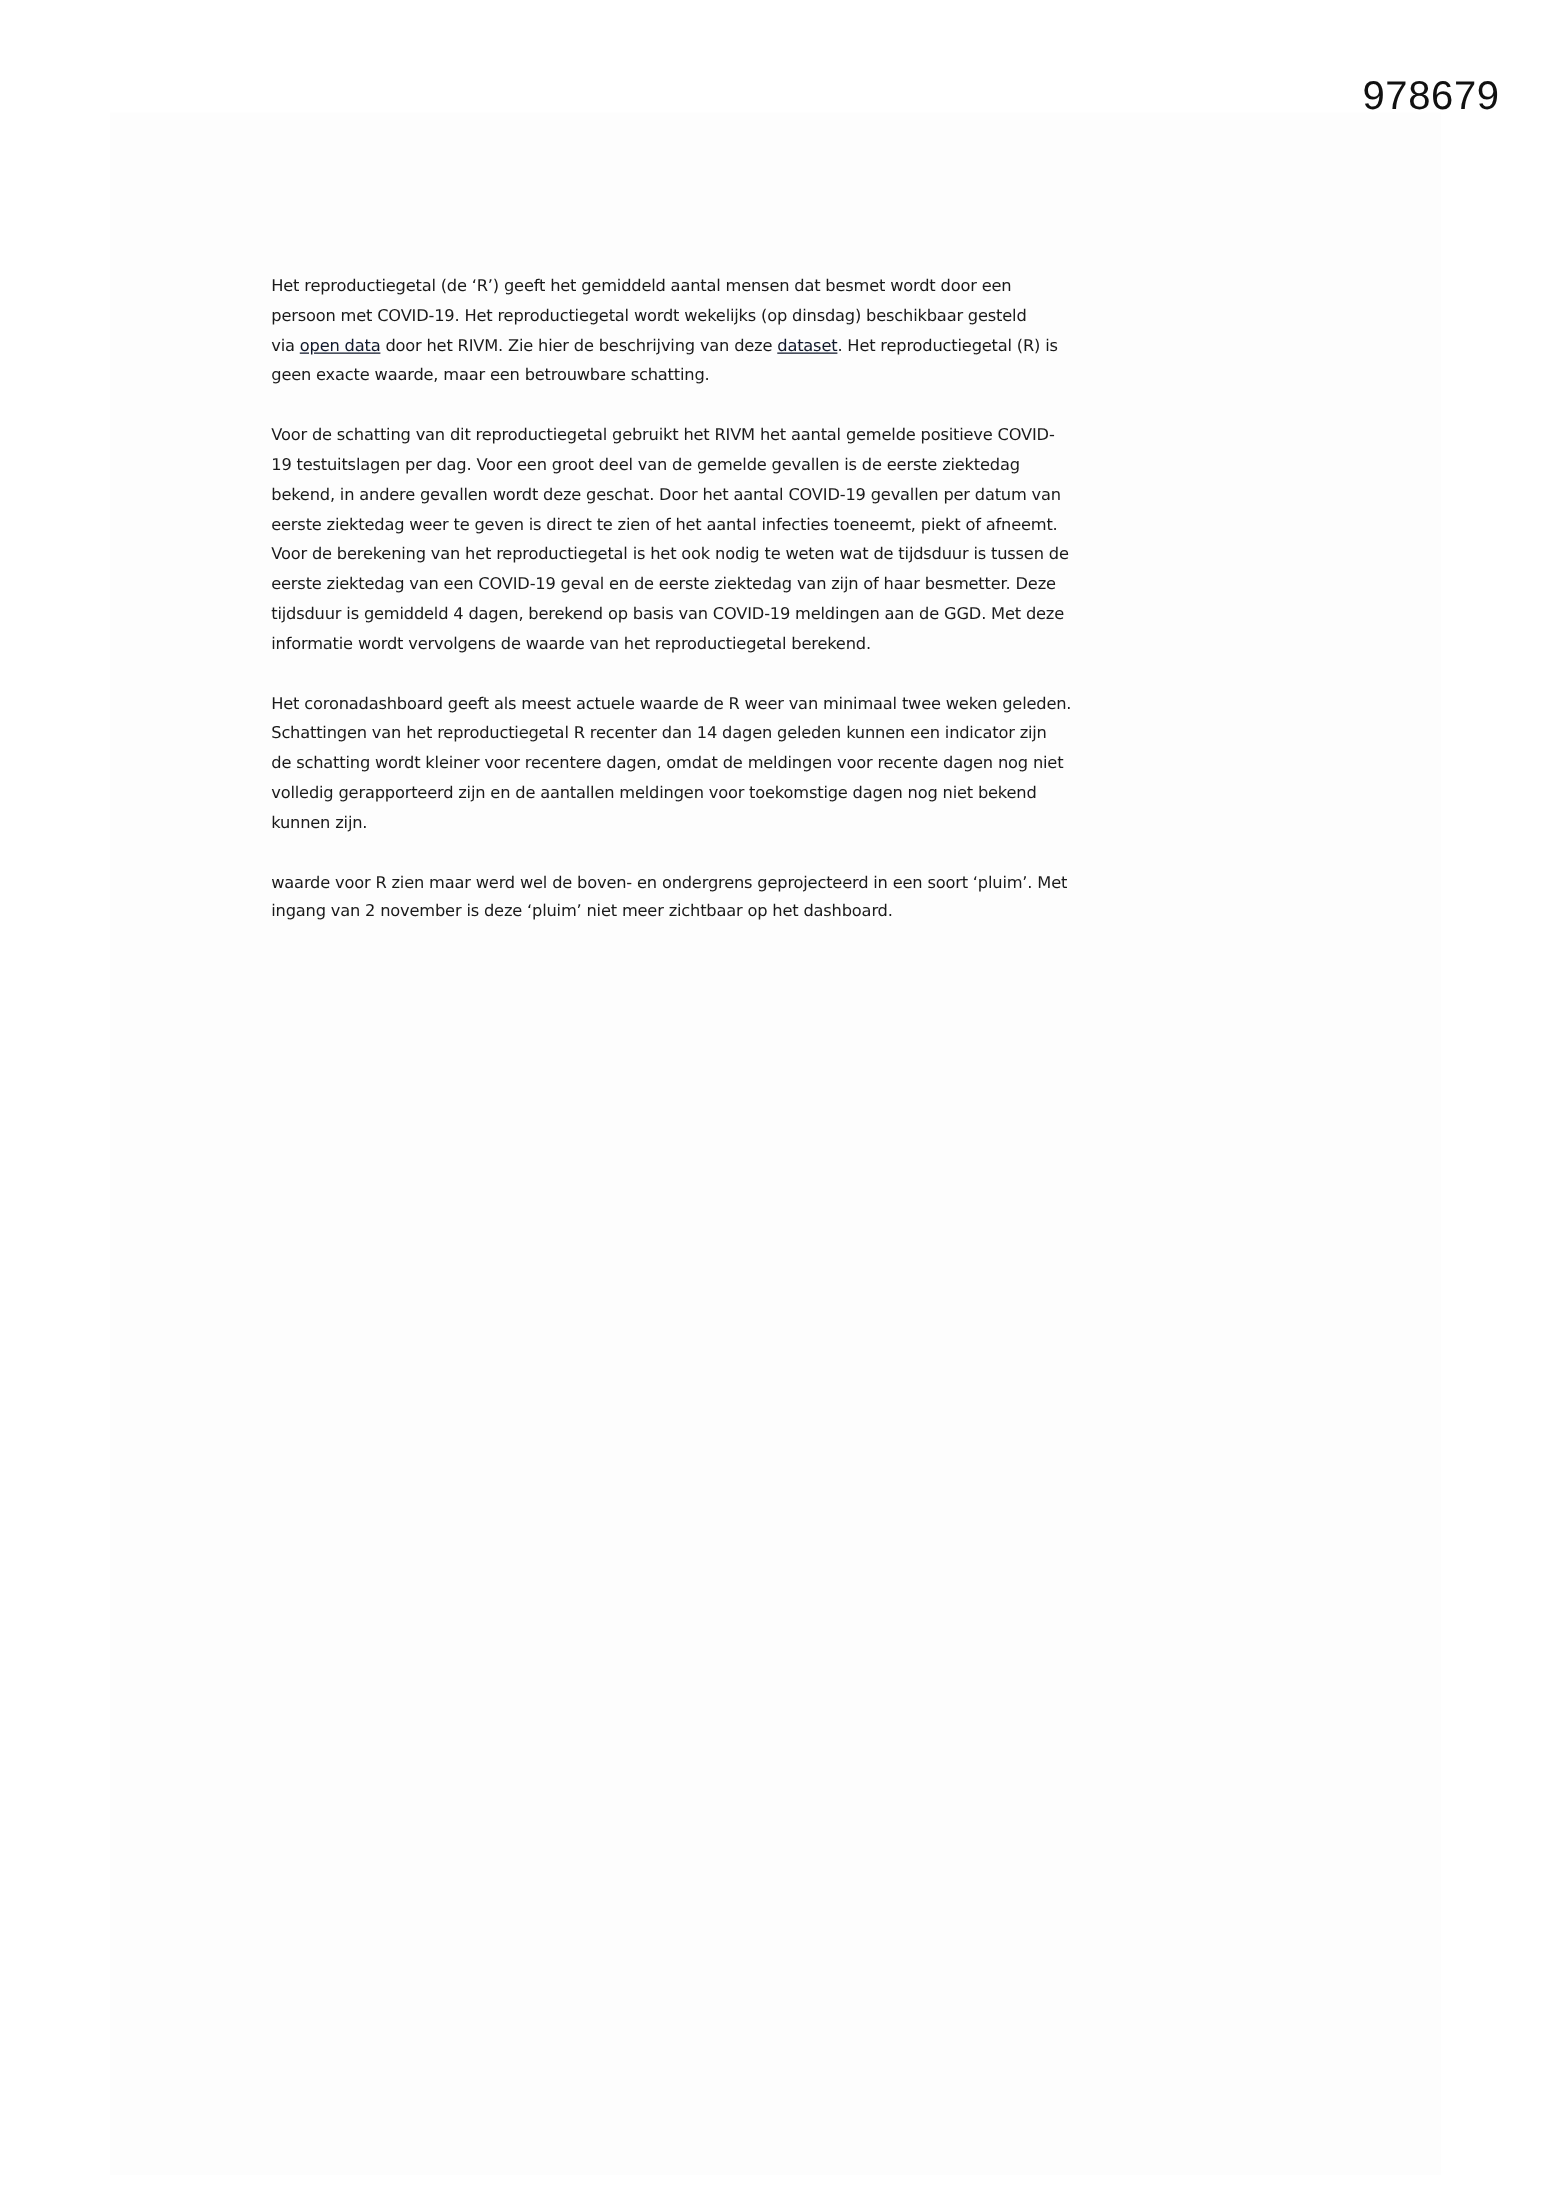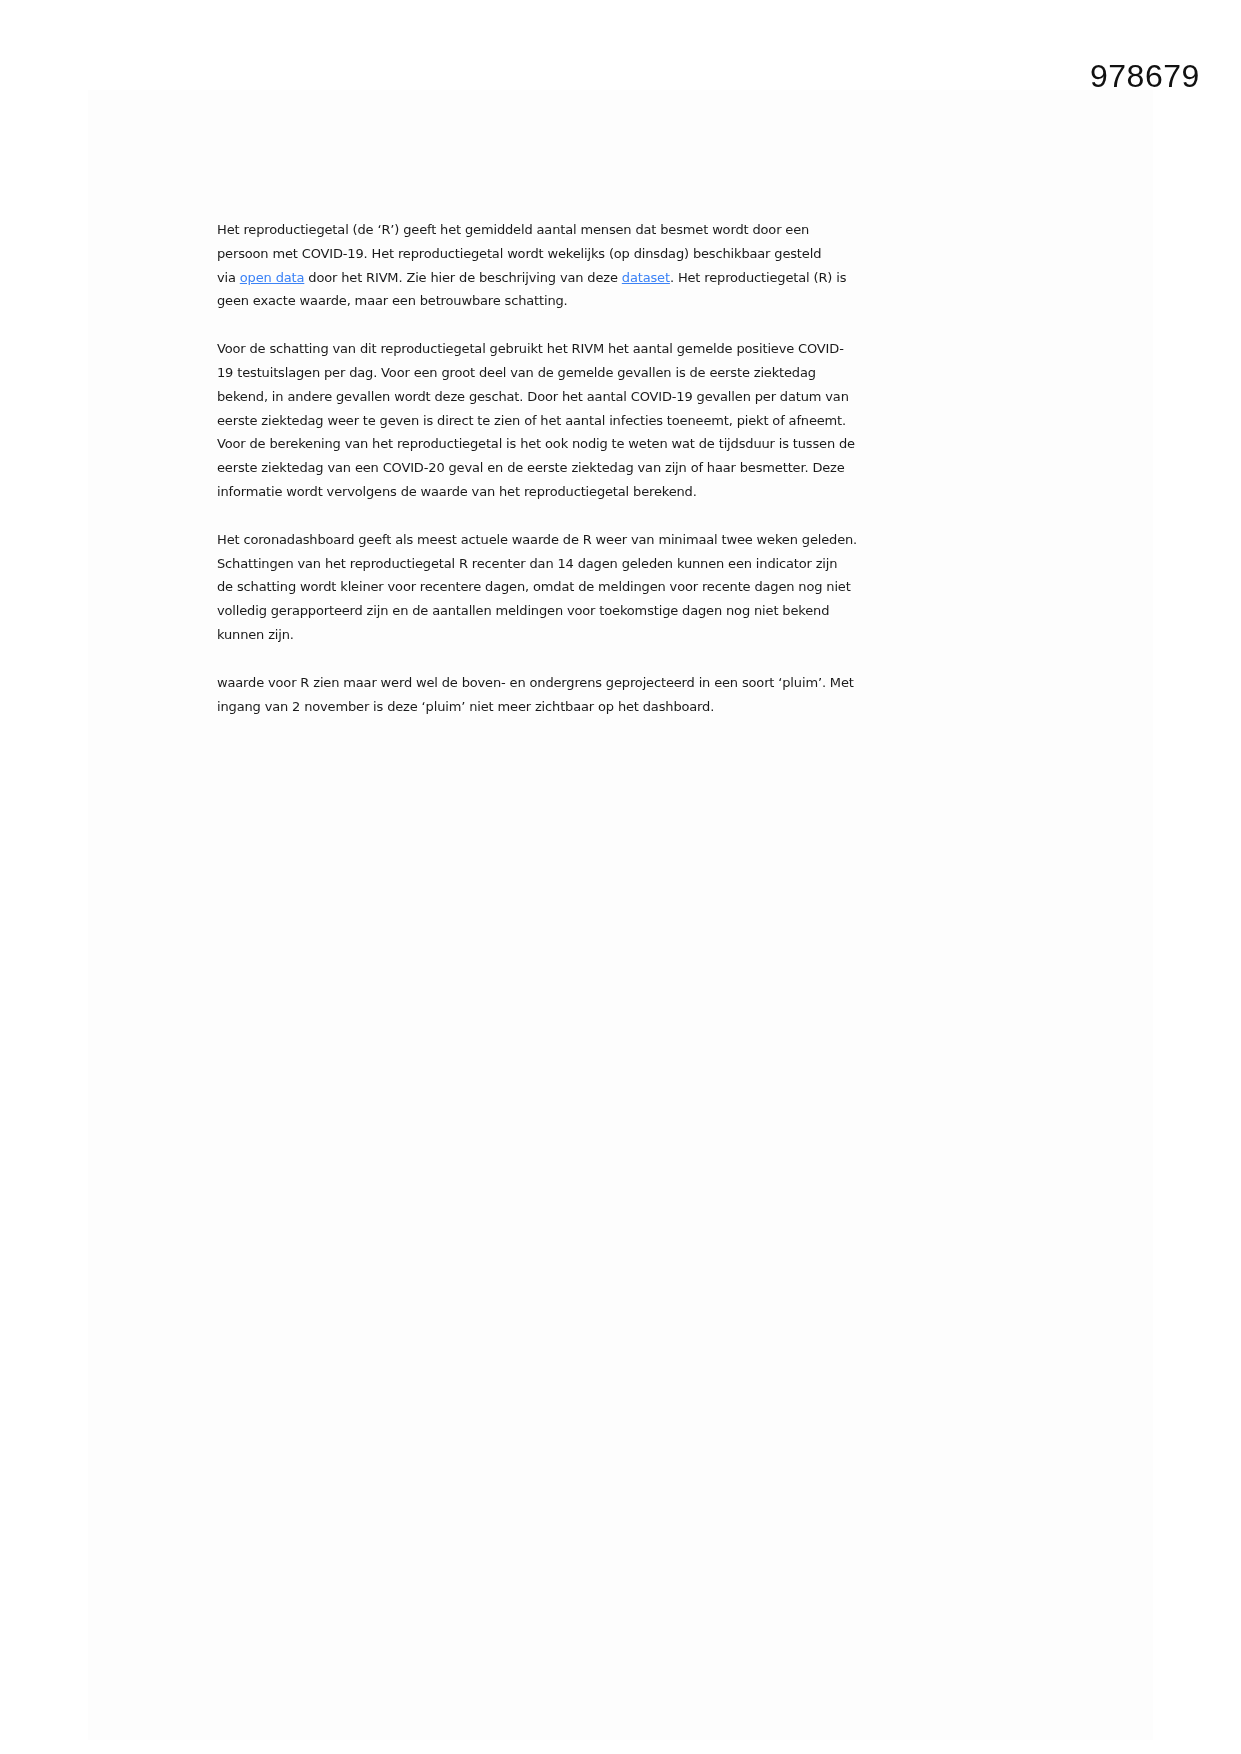--- a/index.html
+++ b/index.html
@@ -43,21 +43,21 @@
       letter-spacing: -0.15px;
     }
     .para {
       margin: 0 0 24px 0;
     }
     .line {
       display: block;
       white-space: nowrap;
     }
     a.link {
-      color: #3b82f6;
+      color: #0f172a;
       text-decoration: underline;
     }
   </style>
 </head>
 <body>
 
 <div class="page-shade"></div>
 
 <div class="doc-number">978679</div>
 
@@ -69,21 +69,22 @@
     <span class="line"><span>via </span><a class="link" href="#">open data</a><span> door het RIVM. Zie hier de beschrijving van deze </span><a class="link" href="#">dataset</a><span>. Het reproductiegetal (R) is</span></span>
     <span class="line">geen exacte waarde, maar een betrouwbare schatting.</span>
   </p>
 
   <p class="para">
     <span class="line">Voor de schatting van dit reproductiegetal gebruikt het RIVM het aantal gemelde  positieve COVID-</span>
     <span class="line">19 testuitslagen per dag. Voor een groot deel van de gemelde gevallen is de eerste ziektedag</span>
     <span class="line">bekend, in andere gevallen wordt deze geschat. Door het aantal COVID-19  gevallen per datum van</span>
     <span class="line">eerste ziektedag weer te geven is direct te zien of het aantal infecties toeneemt, piekt of afneemt.</span>
     <span class="line">Voor de berekening van het reproductiegetal is het ook nodig te weten wat de tijdsduur is tussen de</span>
-    <span class="line">eerste ziektedag van een COVID-20 geval en de eerste ziektedag van zijn of haar besmetter. Deze</span>
+    <span class="line">eerste ziektedag van een COVID-19 geval en de eerste ziektedag van zijn of haar besmetter. Deze</span>
+    <span class="line">tijdsduur is gemiddeld 4 dagen, berekend op basis van COVID-19 meldingen aan de GGD. Met deze</span>
     <span class="line">informatie wordt vervolgens de waarde van het reproductiegetal berekend.</span>
   </p>
 
   <p class="para">
     <span class="line">Het coronadashboard geeft als meest actuele waarde de R weer van minimaal twee weken geleden.</span>
     <span class="line">Schattingen van het reproductiegetal R recenter dan 14 dagen geleden kunnen een indicator zijn</span>
     <span class="line">de schatting wordt kleiner voor recentere dagen, omdat de meldingen voor recente dagen nog niet</span>
     <span class="line">volledig gerapporteerd zijn en de aantallen meldingen voor toekomstige dagen nog niet bekend</span>
     <span class="line">kunnen zijn.</span>
   </p>

